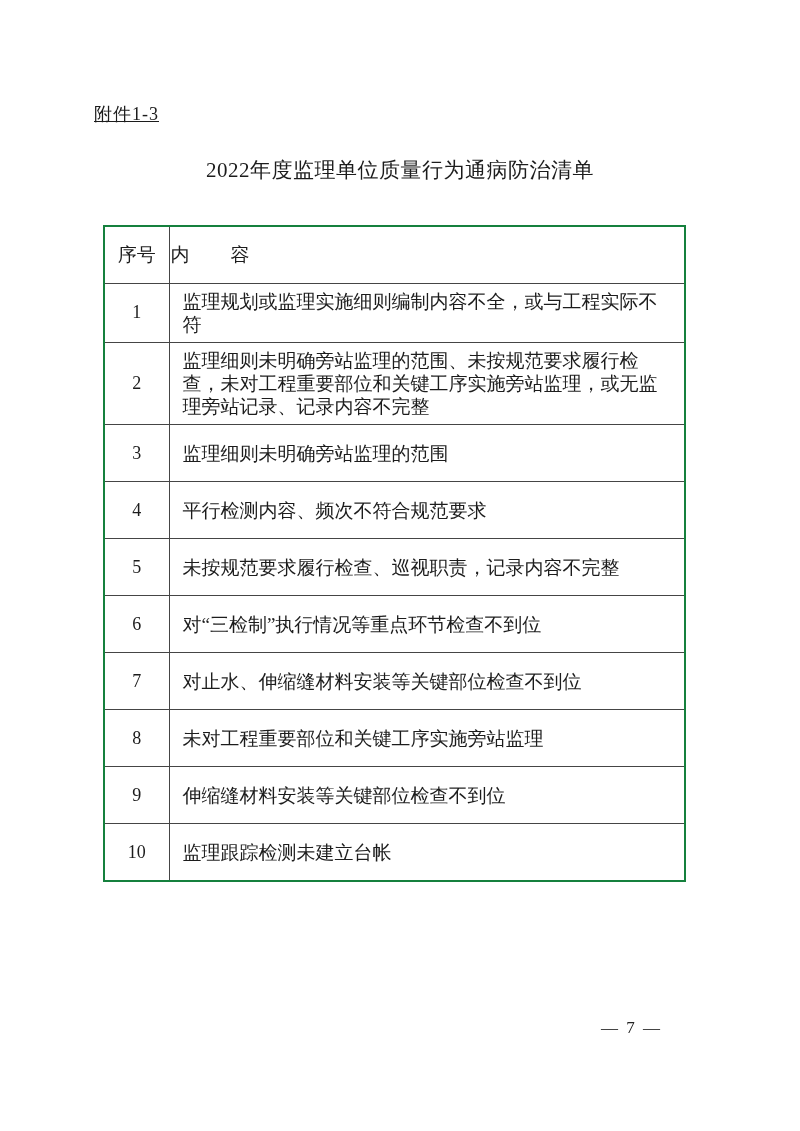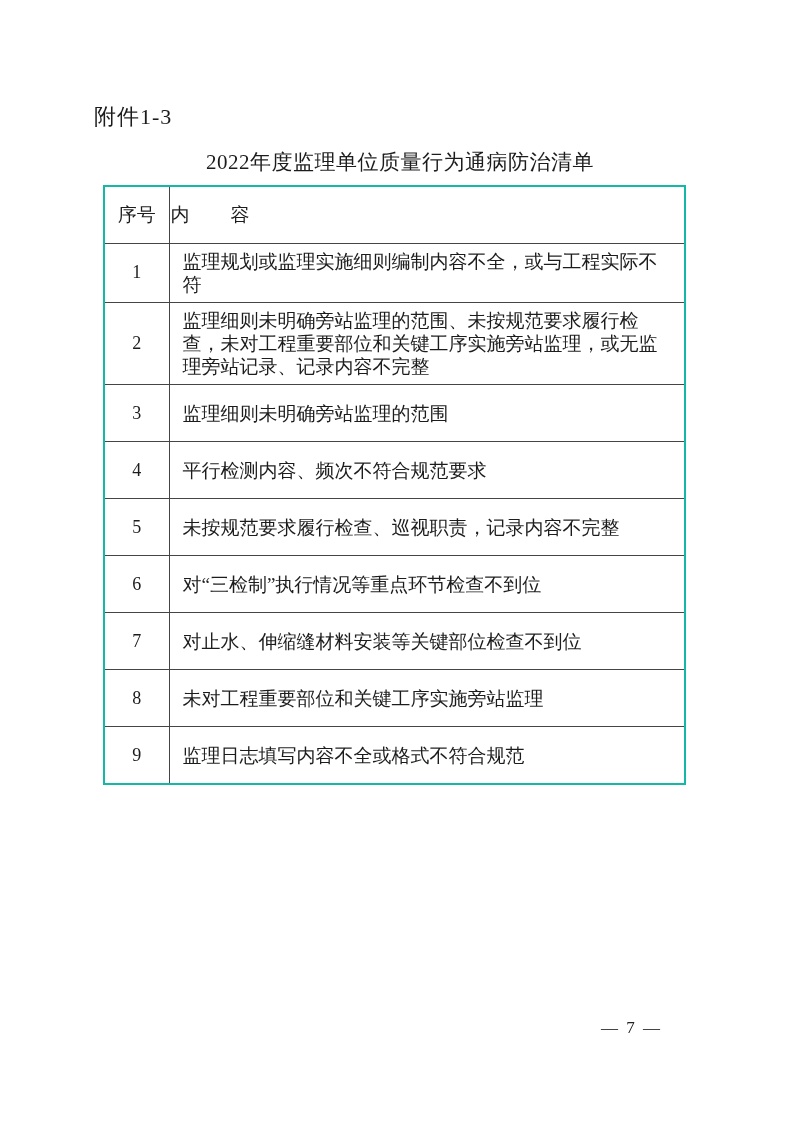--- a/index.html
+++ b/index.html
@@ -13,27 +13,28 @@
     height: 1131px;
     background: #ffffff;
     font-family: "Liberation Serif", "DejaVu Serif", serif;
     color: #1c1c1c;
     overflow: hidden;
   }
   .attachment {
     position: absolute;
     left: 94px;
     top: 102px;
-    font-size: 22px;
+    font-size: 18px;
     letter-spacing: 1px;
+    text-decoration: underline;
   }
   .title {
     position: absolute;
     left: 0;
-    top: 148px;
+    top: 156px;
     width: 100%;
     margin: 0;
     text-align: center;
     font-size: 21px;
     font-weight: normal;
     letter-spacing: 0.5px;
   }
   table.checklist {
     position: absolute;
     left: 103px;
@@ -43,21 +44,22 @@
     table-layout: fixed;
     font-size: 19px;
   }
   table.checklist th,
   table.checklist td {
     border: 1px solid #454545;
     vertical-align: middle;
     font-weight: normal;
   }
   table.checklist {
-    border: 2px solid #14b8a6;
+    border: 2px solid #15803d;
+    margin-top: 40px;
   }
   .col-index { width: 65px; }
   .col-content { width: 516px; }
   th.cell-index, td.cell-index {
     text-align: center;
     padding: 0;
   }
   td.cell-index {
     font-size: 18px;
   }
@@ -130,20 +132,24 @@
       <tr class="row-h">
         <td class="cell-index">7</td>
         <td class="cell-content">对止水、伸缩缝材料安装等关键部位检查不到位</td>
       </tr>
       <tr class="row-h">
         <td class="cell-index">8</td>
         <td class="cell-content">未对工程重要部位和关键工序实施旁站监理</td>
       </tr>
       <tr class="row-h">
         <td class="cell-index">9</td>
-        <td class="cell-content">监理日志填写内容不全或格式不符合规范</td>
+        <td class="cell-content">伸缩缝材料安装等关键部位检查不到位</td>
+      </tr>
+      <tr class="row-h">
+        <td class="cell-index">10</td>
+        <td class="cell-content">监理跟踪检测未建立台帐</td>
       </tr>
     </tbody>
   </table>
 
   <div class="page-number">— 7 —</div>
 
 </div>
 
 </body></html>

